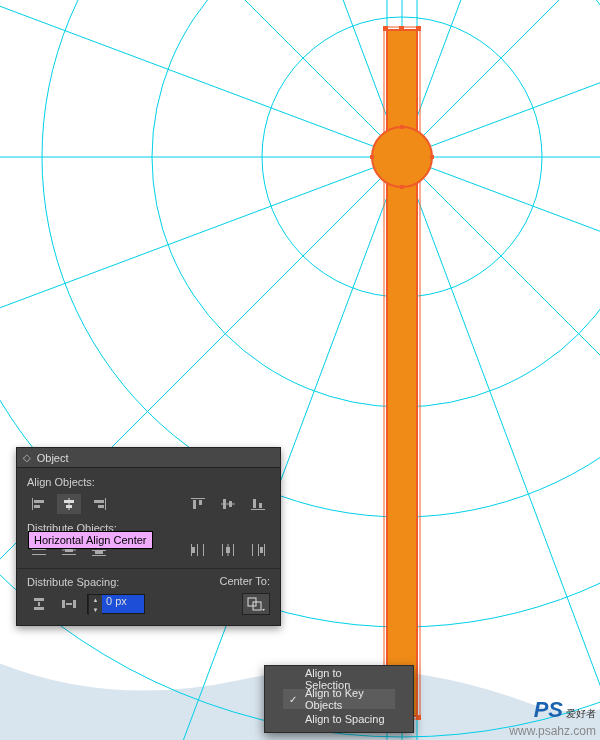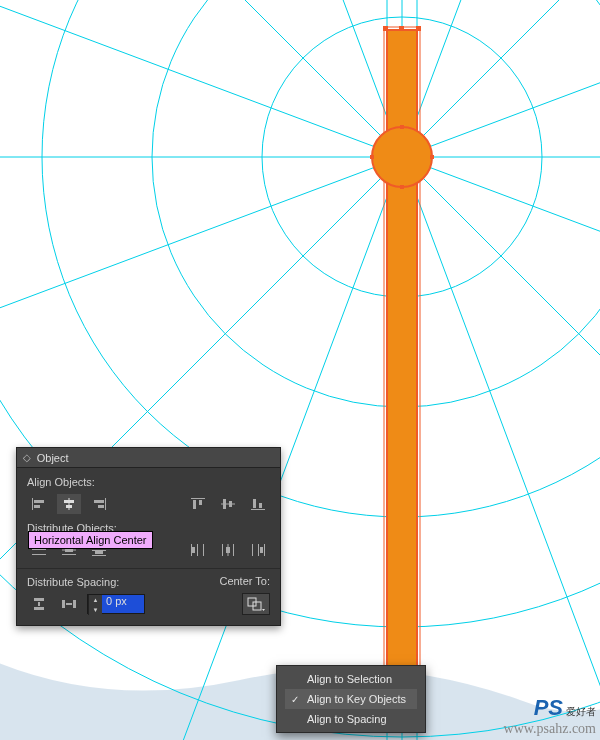--- a/index.html
+++ b/index.html
@@ -82,28 +82,28 @@
       left: 28px; top: 531px;
       background: #f0abfc;
       color: #000;
       font-size: 11px;
       padding: 2px 5px;
       border: 1px solid #000;
       white-space: nowrap;
     }
     .context-menu {
       position: absolute;
-      left: 276px; top: 665px;
+      left: 264px; top: 665px;
       width: 150px;
       background: #4d4d4d;
       color: #e8e8e8;
       border: 1px solid #2a2a2a;
       box-shadow: 0 4px 10px rgba(0,0,0,0.5);
       font-size: 11px;
-      padding: 3px 8px;
+      padding: 3px 18px;
     }
     .menu-item {
       height: 20px;
       display: flex; align-items: center;
       padding: 0 8px 0 22px;
       position: relative;
       cursor: pointer;
     }
     .menu-item.selected { background: #5c5c5c; }
     .menu-item .check {
@@ -116,21 +116,21 @@
       text-align: right;
       font-size: 10px;
       color: #666;
       line-height: 1.2;
     }
     .watermark .logo {
       display: inline-flex; align-items: baseline; gap: 3px;
     }
     .watermark .ps { color: #1b63b0; font-weight: bold; font-size: 22px; font-style: italic; margin-left: 12px; }
     .watermark .cn { color: #333; font-size: 10px; }
-    .watermark .url { color: #888; font-size: 14px; font-family: Liberation Serif, serif; }
+    .watermark .url { color: #888; font-size: 12px; }
     svg.ic { display:block; }
   </style>
 </head>
 <body>
 
 <svg class="canvas" width="600" height="740">
 
   <path class="wave" d="M -20 655 Q 100 710 240 680 Q 380 650 520 700 Q 570 720 620 705 L 620 760 L -20 760 Z"></path>
 
   <g>

